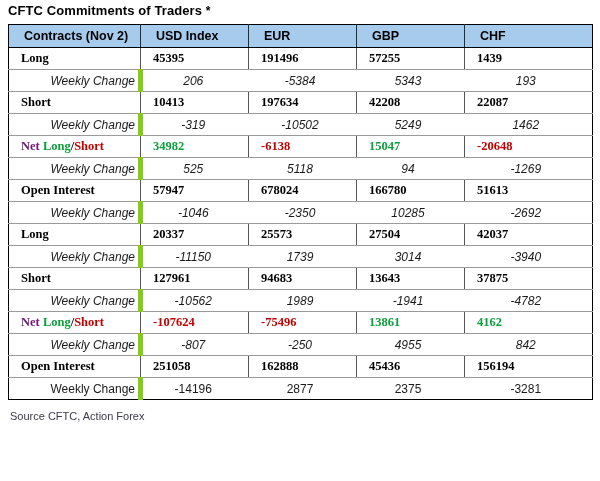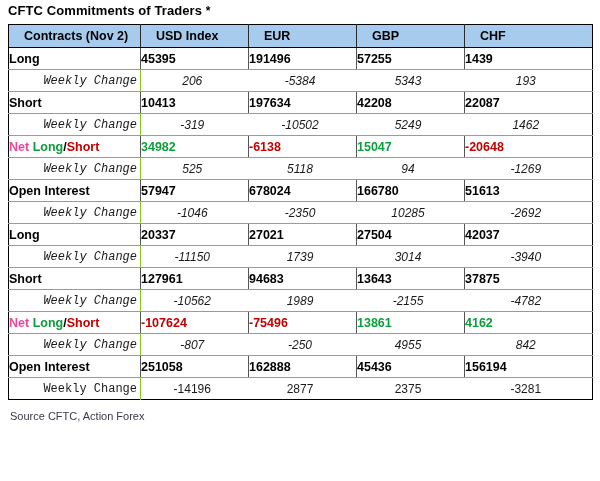--- a/index.html
+++ b/index.html
@@ -79,59 +79,59 @@
     border-top: 1.5px solid #000000;
   }
 
   
   tr.main td {
     background: #ffffff;
     font-weight: bold;
     font-size: 12.5px;
     border-right: 1px solid #555555;
     border-bottom: 1px solid #9a9a9a;
-    padding-left: 0;
+    padding-left: 12px;
+    font-family: Liberation Serif, serif;
   }
   tr.main td:last-child { border-right: none; }
 
   
   tr.wc td {
     background: #ffffff;
     font-style: italic;
     font-size: 12px;
     color: #1a1a1a;
     text-align: center;
     padding-right: 5px;
     border-bottom: 1px solid #9a9a9a;
     border-right: none;
   }
   tr.wc td.lbl {
     font-style: italic;
     font-weight: normal;
     text-align: right;
     padding-right: 3px;
-    border-right: 1px solid #84cc16;
-    font-family: Liberation Mono, monospace;
+    border-right: 5px solid #84cc16;
   }
   tr.wc.plain td,
   tr.wc.plain td.lbl {
     font-style: normal;
   }
   tr.wc.plain td {
   }
   tr.wc.plain td.lbl {
     font-style: normal;
   }
   tr.lastrow td { border-bottom: none; }
 
   
   .pos { color: #0ba03c; }
   .neg { color: #c20000; }
 
-  .net-label .w-net  { color: #ec4899; text-align: right; }
+  .net-label .w-net  { color: #701a75; text-align: right; }
   .net-label .w-long { color: #0ba03c; }
   .net-label .w-sl   { color: #000000; }
   .net-label .w-short{ color: #c20000; }
 
   
   .footer {
     position: absolute;
     left: 10px;
     top: 408px;
     font-size: 11px;
@@ -225,21 +225,21 @@
         <td>-1046</td>
         <td>-2350</td>
         <td>10285</td>
         <td>-2692</td>
       </tr>
 
 
       <tr class="main">
         <td>Long</td>
         <td>20337</td>
-        <td>27021</td>
+        <td>25573</td>
         <td>27504</td>
         <td>42037</td>
       </tr>
       <tr class="wc">
         <td class="lbl">Weekly Change</td>
         <td>-11150</td>
         <td>1739</td>
         <td>3014</td>
         <td>-3940</td>
       </tr>
@@ -248,21 +248,21 @@
         <td>Short</td>
         <td>127961</td>
         <td>94683</td>
         <td>13643</td>
         <td>37875</td>
       </tr>
       <tr class="wc">
         <td class="lbl">Weekly Change</td>
         <td>-10562</td>
         <td>1989</td>
-        <td>-2155</td>
+        <td>-1941</td>
         <td>-4782</td>
       </tr>
 
       <tr class="main">
         <td class="net-label"><span class="w-net">Net</span> <span class="w-long">Long</span><span class="w-sl">/</span><span class="w-short">Short</span></td>
         <td class="neg">-107624</td>
         <td class="neg">-75496</td>
         <td class="pos">13861</td>
         <td class="pos">4162</td>
       </tr>

